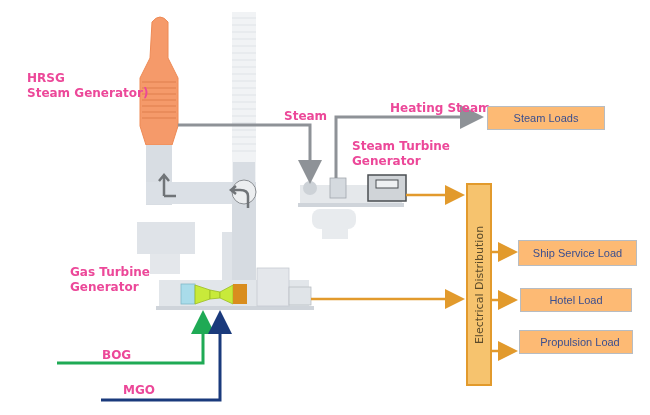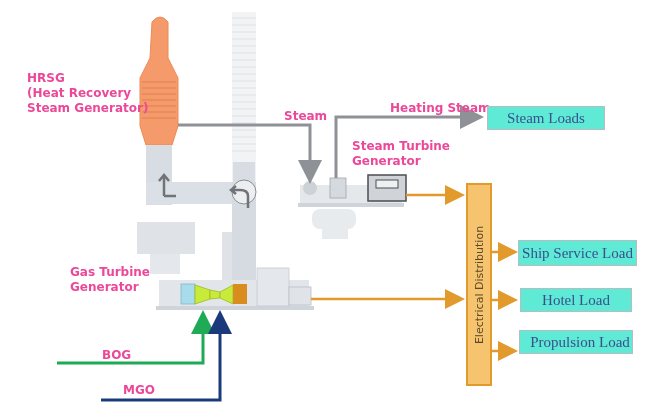--- a/index.html
+++ b/index.html
@@ -1,19 +1,19 @@
 <!DOCTYPE html>
 <html><head>
 <meta charset="utf-8">
 <style>
   html, body { margin:0; padding:0; background:#ffffff; }
   body { width:650px; height:415px; position:relative; overflow:hidden; font-family:"DejaVu Sans", sans-serif; }
   svg { position:absolute; left:0; top:0; }
   .lbl { position:absolute; color:#ec4899; font-weight:bold; font-size:12px; line-height:15px; font-family:"DejaVu Sans", sans-serif; }
-  .box { position:absolute; background:#5eead4; border:1.5px solid #b7bcc2; box-sizing:border-box; color:#3b4f8f; font-size:15px; display:flex; align-items:center; justify-content:center; font-family:Liberation Serif, serif; }
+  .box { position:absolute; background:#fdba74; border:1.5px solid #b7bcc2; box-sizing:border-box; color:#3b4f8f; font-size:11px; display:flex; align-items:center; justify-content:center; font-family:Liberation Sans, sans-serif; }
   .edist { position:absolute; left:466px; top:183px; width:26px; height:203px; background:#f6c36e; border:2px solid #e29a2c; box-sizing:border-box; }
   .edist span { position:absolute; left:50%; top:50%; transform:translate(-50%,-50%) rotate(-90deg); white-space:nowrap; font-size:11px; color:#5a4a2a; font-family:"DejaVu Sans", sans-serif; }
 </style>
 </head>
 <body>
 
 <svg width="650" height="415" viewBox="0 0 650 415">
   <defs>
     <marker id="arrGray" markerWidth="8" markerHeight="8" refX="6" refY="4" orient="auto">
         <path d="M0,0 L8,4 L0,8 Z" fill="#8e9297"></path>
@@ -112,21 +112,20 @@
   <line x1="492" y1="252" x2="513" y2="252" stroke="#e29a2c" stroke-width="2.5" marker-end="url(#arrOrange)"></line>
   <line x1="492" y1="300" x2="513" y2="300" stroke="#e29a2c" stroke-width="2.5" marker-end="url(#arrOrange)"></line>
   <line x1="492" y1="351" x2="513" y2="351" stroke="#e29a2c" stroke-width="2.5" marker-end="url(#arrOrange)"></line>
 
   <path d="M57,363 L203,363 L203,316" stroke="#1faa55" stroke-width="3" fill="none" marker-end="url(#arrGreen)"></path>
   <path d="M101,400 L220,400 L220,316" stroke="#1a3a7c" stroke-width="3" fill="none" marker-end="url(#arrBlue)"></path>
 </svg>
 
 <div class="lbl" style="left:27px;top:71px;">
   <div>HRSG</div>
-  <div>(Heat Recovery</div>
   <div>Steam Generator)</div>
 </div>
 <div class="lbl" style="left:264px;top:109px;margin-left:20px;">Steam</div>
 <div class="lbl" style="left:362px;top:101px;margin-left:28px;">Heating Steam</div>
 <div class="lbl" style="left:352px;top:139px;">
   <div>Steam Turbine</div>
   <div>Generator</div>
 </div>
 <div class="lbl" style="left:70px;top:265px;">
   <div>Gas Turbine</div>

